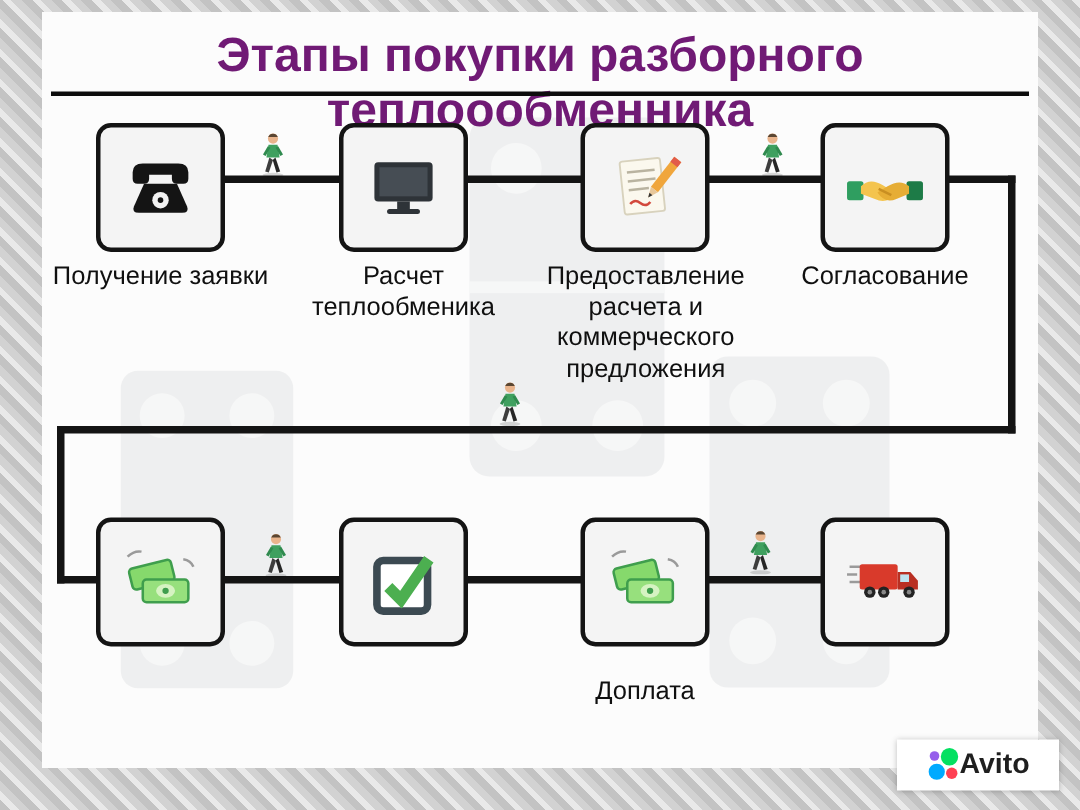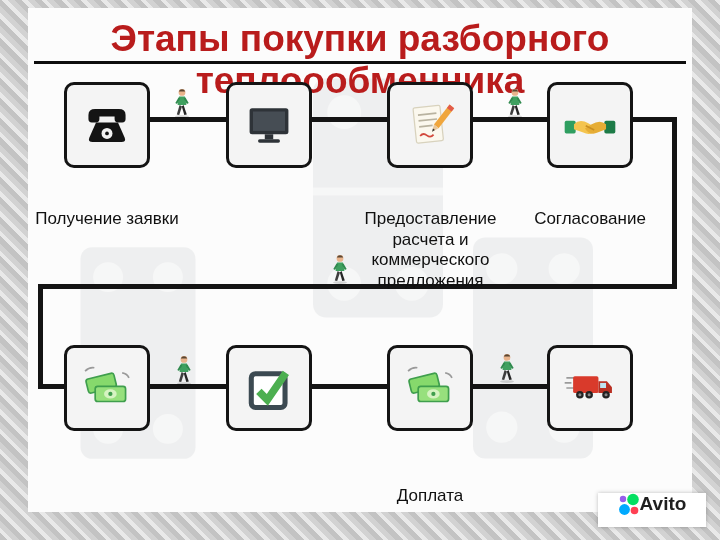--- a/index.html
+++ b/index.html
@@ -1,31 +1,31 @@
 <!DOCTYPE html>
 <html><head>
 <meta charset="utf-8">
 <style>
   html,body{margin:0;padding:0;}
   body{width:720px;height:540px;font-family:"Liberation Sans",sans-serif;overflow:hidden;}
   .frame{position:relative;width:720px;height:540px;overflow:hidden;
     background:repeating-linear-gradient(45deg,#c3c3c3 0 5px,#e9e9e9 5px 9px,#d2d2d2 9px 14px);}
   .panel{position:absolute;left:28px;top:8px;width:664px;height:504px;background:#fcfcfc;}
   .title{position:absolute;top:10px;left:0;width:100%;text-align:center;
-    font-size:37px;font-weight:bold;color:#b91c1c;}
+    font-size:32px;font-weight:bold;color:#701a75;}
   .rule{position:absolute;top:53px;left:6px;width:652px;height:3px;background:#0d0d0d;}
   .line{position:absolute;background:#141414;z-index:1;}
   .box{position:absolute;width:80px;height:80px;border:3px solid #141414;border-radius:10px;
     background:#f4f4f4;display:flex;align-items:center;justify-content:center;z-index:2;}
   .box svg{width:54px;height:54px;}
-  .lbl{position:absolute;text-align:center;font-size:17px;line-height:1.22;color:#101010;z-index:2;margin-top:35px;}
+  .lbl{position:absolute;text-align:center;font-size:17px;line-height:1.22;color:#101010;z-index:2;}
   .person{position:absolute;width:22px;height:30px;z-index:3;}
   .ghost{position:absolute;z-index:0;opacity:.13;}
   .avito{position:absolute;right:14px;bottom:13px;width:108px;height:34px;background:#ffffff;
-    border-radius:0;display:flex;align-items:flex-start;justify-content:center;gap:0;z-index:6;
+    border-radius:0;display:flex;align-items:center;justify-content:center;gap:0;z-index:6;
     box-shadow:0 0 4px rgba(0,0,0,.25);}
   .avito span{font-size:19px;font-weight:bold;color:#1f1f1f;}
   .avito svg{width:22px;height:24px;}
 </style>
 </head>
 <body>
 
 <div class="frame">
   <div class="panel">
 
@@ -98,20 +98,21 @@
       <svg viewBox="0 0 64 64">
         <rect x="2" y="27" width="13" height="15" rx="2" fill="#2f9e60"></rect>
         <rect x="49" y="27" width="13" height="15" rx="2" fill="#1d7b47"></rect>
         <path d="M13 31 Q20 24 30 30 L40 36 Q34 46 24 41 L13 37 Z" fill="#f4c44e"></path>
         <path d="M51 31 Q44 25 34 31 L26 36 Q32 45 41 41 L51 37 Z" fill="#e6ad35"></path>
         <path d="M27 33 L37 38" stroke="#c98f22" stroke-width="2" fill="none"></path>
       </svg>
     </div>
 
     <div class="lbl" style="left:-6px;top:166px;width:170px;">Получение заявки</div>
+    <div class="lbl" style="left:176px;top:166px;width:130px;">Расчет теплообменика</div>
     <div class="lbl" style="left:477px;top:166px;width:170px;">Согласование</div>
     <div class="lbl" style="left:320px;top:166px;width:165px;">Предоставление расчета и коммерческого предложения</div>
 
     <div class="box" style="left:36px;top:337px;">
       <svg viewBox="0 0 64 64">
         <g transform="rotate(-14 24 26)">
             <rect x="8" y="18" width="34" height="17" rx="3" fill="#86d96c" stroke="#3f9e4d" stroke-width="2"></rect>
           </g>
         <rect x="18" y="30" width="36" height="18" rx="3" fill="#97e07d" stroke="#3f9e4d" stroke-width="2"></rect>
         <ellipse cx="36" cy="39" rx="7.5" ry="5.5" fill="#d6f3c2"></ellipse>

